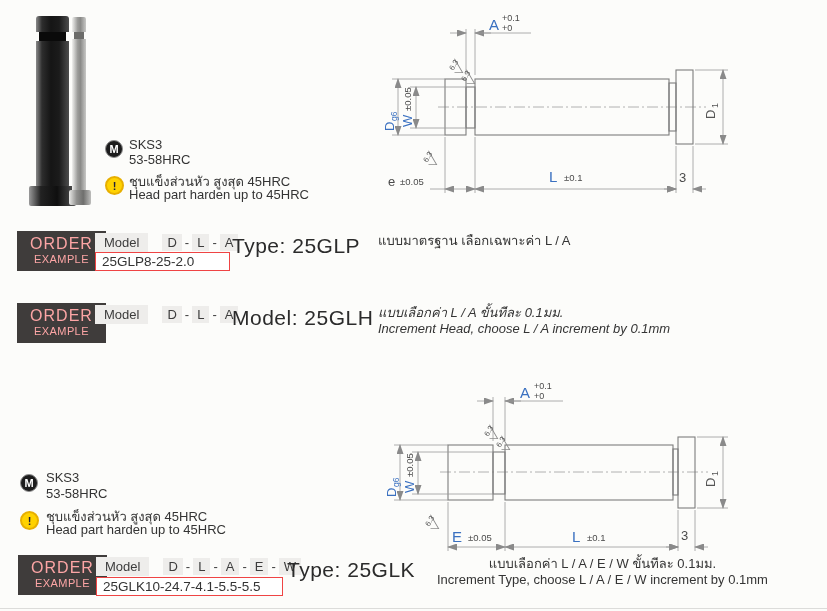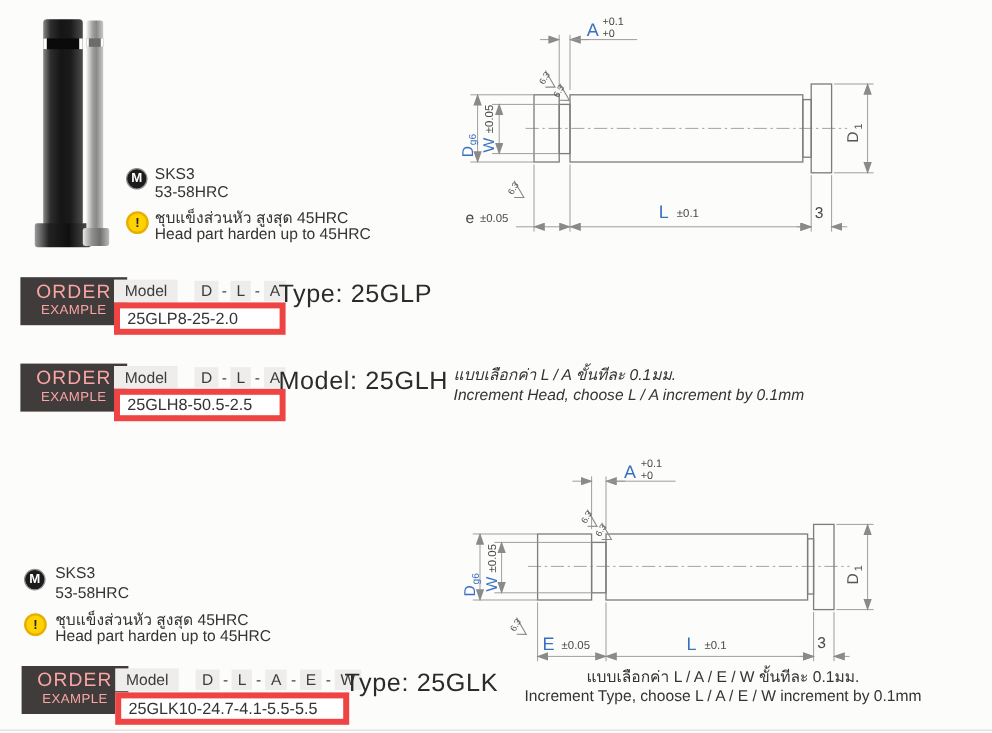--- a/index.html
+++ b/index.html
@@ -28,21 +28,21 @@
   
   .badge{position:absolute;width:89px;background:#3f3c3b;color:#fca5a5;text-align:center;
     padding:4px 0 5px 0;}
   .badge .l1{font-size:16px;letter-spacing:1px;line-height:18px;}
   .badge .l2{font-size:11px;letter-spacing:.4px;line-height:13px;}
   .chip-row{position:absolute;display:flex;align-items:center;gap:14px;}
   .chip{background:#eeedeb;color:#3c3c3c;font-size:13px;padding:2px 9px;}
   .letters{display:flex;align-items:center;gap:3px;}
   .letter{background:#eeedeb;font-size:13px;padding:1px 5px;}
   .dash{font-size:13px;color:#3c3c3c;}
-  .value-box{position:absolute;background:#fff;border:5px solid #ef4444;font-size:13.5px;
+  .value-box{position:absolute;background:#fff;border:1px solid #ef4444;font-size:13.5px;
     color:#333;padding:1px 6px;white-space:nowrap;}
   .model-title{position:absolute;font-size:21px;color:#2b2b2b;letter-spacing:.5px;white-space:nowrap;}
   .desc{position:absolute;font-size:13px;line-height:16px;color:#343434;white-space:nowrap;}
   .bottom-rule{position:absolute;left:0;right:0;bottom:2px;height:1px;background:#dcdcda;}
   svg{position:absolute;overflow:visible;}
   svg text{font-family:"Liberation Sans",sans-serif;}
 </style>
 </head>
 <body>
 
@@ -167,37 +167,37 @@
       <span class="letter">D</span>
       <span class="dash">-</span>
       <span class="letter">L</span>
       <span class="dash">-</span>
       <span class="letter">A</span>
     </span>
   </div>
   <div class="value-box" style="left:95px;top:252px;width:121px;">25GLP8-25-2.0</div>
   <div class="model-title" style="left:232px;top:234px;">Type: 25GLP</div>
   <div class="desc" style="left:378px;top:233px;">
+    <div>แบบมาตรฐาน เลือกเฉพาะค่า L / A</div>
   </div>
 
   <div class="badge" style="left:17px;top:303px;">
     <div class="l1">ORDER</div>
     <div class="l2">EXAMPLE</div>
   </div>
   <div class="chip-row" style="left:95px;top:305px;">
     <span class="chip">Model</span>
     <span class="letters">
       <span class="letter">D</span>
       <span class="dash">-</span>
       <span class="letter">L</span>
       <span class="dash">-</span>
       <span class="letter">A</span>
     </span>
   </div>
-  <div class="value-box" style="left:95px;top:324px;width:121px;">25GLH8-50.5-2.5</div>
   <div class="model-title" style="left:232px;top:306px;">Model: 25GLH</div>
   <div class="desc" style="left:378px;top:305px;font-style:italic;">
     <div>แบบเลือกค่า L / A ขั้นทีละ 0.1มม.</div>
     <div>Increment Head, choose L / A increment by 0.1mm</div>
   </div>
 
   <svg style="left:383px;top:373px;" width="448" height="186" viewBox="383 373 448 186" xmlns="http://www.w3.org/2000/svg">
     <defs>
       <marker id="a2" markerUnits="userSpaceOnUse" markerWidth="10" markerHeight="7" refX="9" refY="3.5" orient="auto-start-reverse">
         <path d="M0,0 L10,3.5 L0,7 Z" fill="#8a8a8a"></path>

